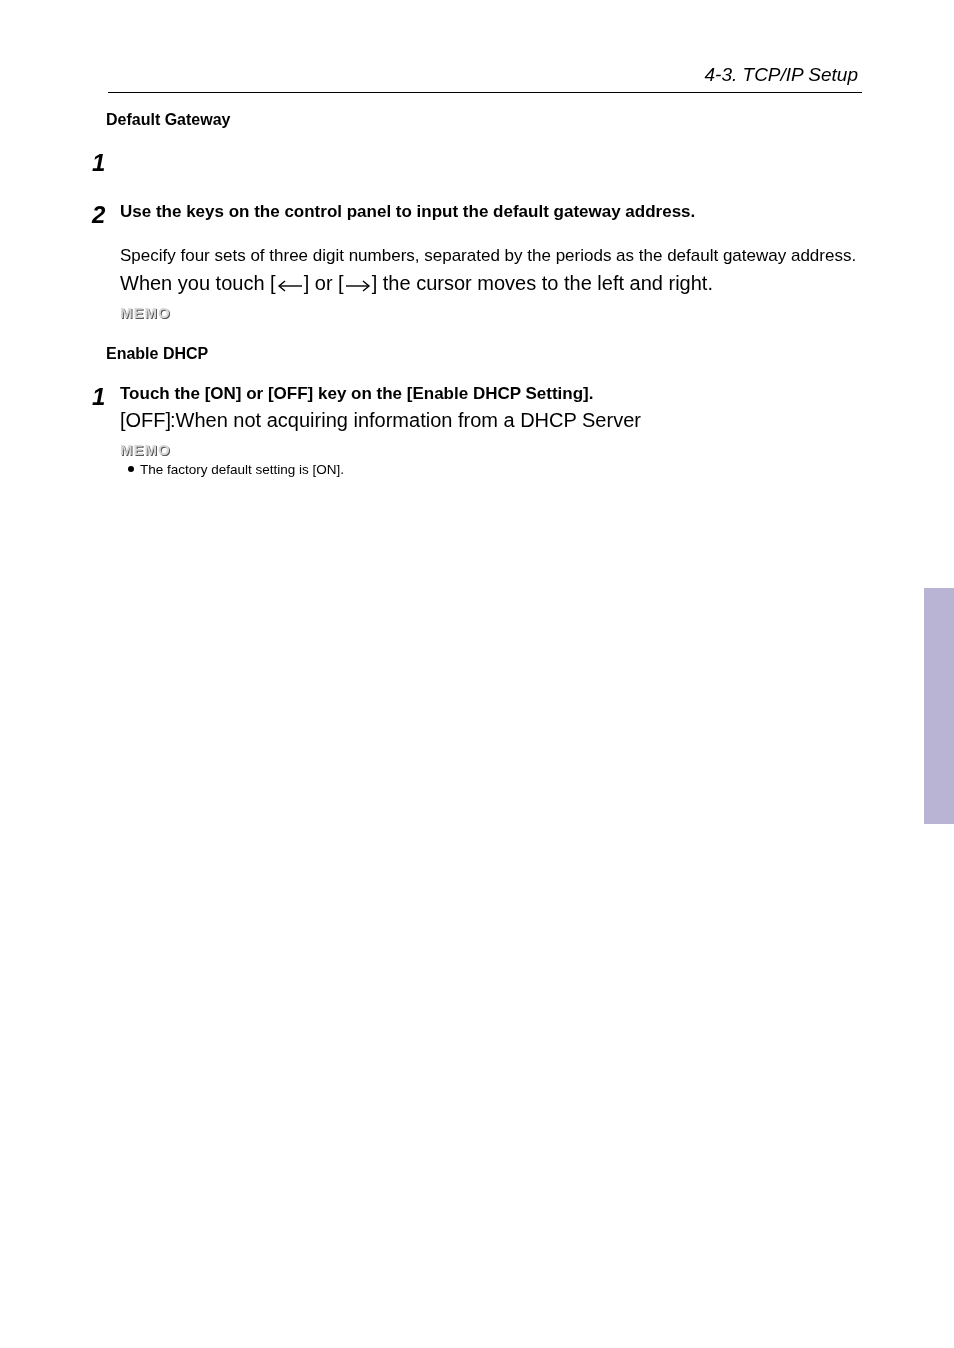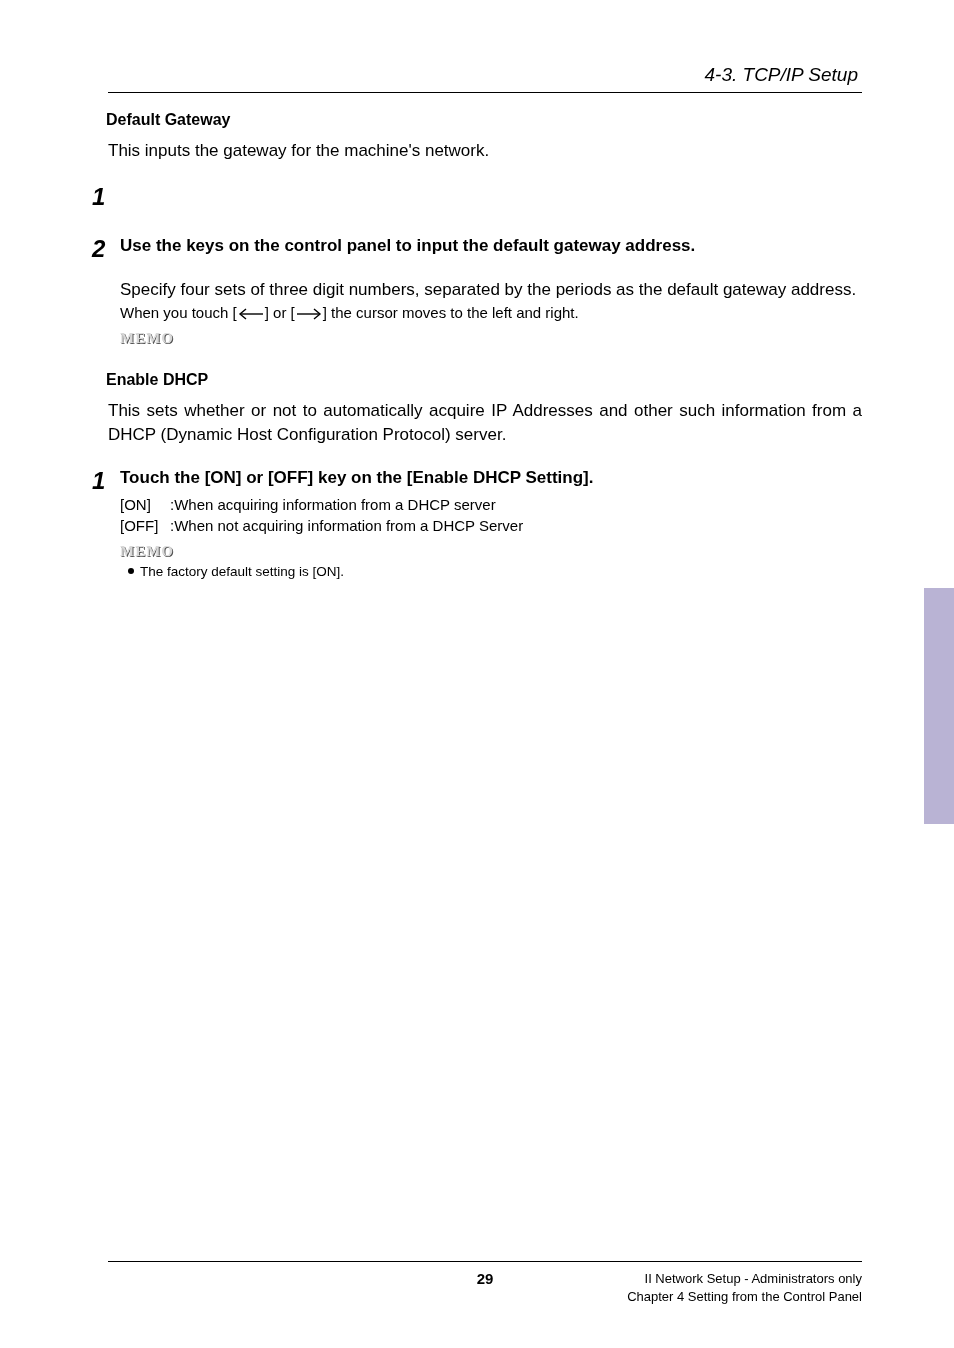--- a/index.html
+++ b/index.html
@@ -8,44 +8,43 @@
   .running-head { font-style: italic; font-size: 19px; text-align: right; padding-right: 4px; }
   .hr-top { border: none; border-top: 1px solid #000; margin-top: 6px; }
   .h2 { font-size: 16px; font-weight: bold; margin-top: 18px; margin-left: -2px; }
   .intro { font-size: 17px; margin-top: 10px; line-height: 1.4; }
   .intro-justify { text-align: justify; }
   .step { display: flex; align-items: flex-start; margin-top: 20px; margin-left: -16px; }
   .step-num { font-size: 24px; font-weight: bold; font-style: italic; width: 28px; flex-shrink: 0; line-height: 1.0; padding-top: 2px; }
   .step-body { flex: 1; }
   .step-title { font-size: 17px; font-weight: bold; line-height: 1.35; }
   .step-text { font-size: 17px; line-height: 1.45; margin-top: 20px; }
-  .step-line { font-size: 15px; line-height: 1.45; }
+  .step-line { font-size: 20px; line-height: 1.45; }
   .arrow-svg { display: inline-block; vertical-align: -2px; }
   .memo { margin-top: 6px; }
-  .memo-label { font-family: Liberation Serif, serif; font-weight: bold; font-size: 15px; letter-spacing: 1px;
+  .memo-label { font-family: Liberation Sans, sans-serif; font-weight: bold; font-size: 15px; letter-spacing: 1px;
                 color: #d8d8d8; text-shadow: 1px 1px 0 #555; }
   .memo-item { display: flex; font-size: 13.5px; line-height: 1.45; margin-top: 2px; padding-left: 8px; text-align: justify; }
   .bullet { flex-shrink: 0; width: 12px; }
   .bullet-dot { display: inline-block; width: 6px; height: 6px; background: #000; border-radius: 50%; vertical-align: 2px; }
   .side-tab { position: absolute; right: 0; top: 588px; width: 30px; height: 236px; background: #b9b3d4; }
   .footer { position: absolute; left: 108px; right: 92px; bottom: 42px; }
   .footer-hr { border: none; border-top: 1px solid #000; }
   .footer-row { display: flex; justify-content: space-between; align-items: flex-start; margin-top: 8px; font-size: 13px; }
   .footer-center { position: absolute; left: 0; right: 0; text-align: center; font-weight: bold; font-size: 15px; }
   .footer-right { text-align: right; line-height: 1.4; margin-left: auto; }
 </style>
 </head>
 <body>
 
 <div class="page">
   <div class="running-head">4-3. TCP/IP Setup</div>
   <hr class="hr-top">
 
   <div class="h2">Default Gateway</div>
-  <div class="intro">This inputs the gateway for the machine's network.</div>
 
   <div class="step">
     <div class="step-num">1</div>
   </div>
 
   <div class="step" style="margin-top:26px;">
     <div class="step-num">2</div>
     <div class="step-body">
       <div class="step-title">Use the keys on the control panel to input the default gateway address.</div>
       <div class="step-text">Specify four sets of three digit numbers, separated by the periods as the default gateway address.</div>
@@ -58,47 +57,33 @@
             <polyline points="19,1 25,6 19,11" fill="none" stroke="#000" stroke-width="1.4"></polyline>
           </svg><span>] the cursor moves to the left and right.</span>
       </div>
       <div class="memo">
         <div class="memo-label">MEMO</div>
       </div>
     </div>
   </div>
 
   <div class="h2" style="margin-top:24px;">Enable DHCP</div>
-  <div class="intro intro-justify">This sets whether or not to automatically acquire IP Addresses and other such information from a DHCP (Dynamic Host Configuration Protocol) server.</div>
 
   <div class="step">
     <div class="step-num">1</div>
     <div class="step-body">
       <div class="step-title">Touch the [ON] or [OFF] key on the [Enable DHCP Setting].</div>
-      <div class="step-line" style="margin-top:4px;">
-        <span style="display:inline-block; width:50px;">[ON]</span><span>:When acquiring information from a DHCP server</span>
-      </div>
       <div class="step-line">
         <span style="display:inline-block; width:50px;">[OFF]</span><span>:When not acquiring information from a DHCP Server</span>
       </div>
       <div class="memo">
         <div class="memo-label">MEMO</div>
         <div class="memo-item">
           <span class="bullet"><span class="bullet-dot"></span></span>
           <span>The factory default setting is [ON].</span>
         </div>
       </div>
     </div>
   </div>
 
   <div class="side-tab"></div>
 
-  <div class="footer">
-    <hr class="footer-hr">
-    <div class="footer-row">
-      <div class="footer-center">29</div>
-      <div class="footer-right">
-        <div>II Network Setup - Administrators only</div>
-        <div>Chapter 4 Setting from the Control Panel</div>
-      </div>
-    </div>
-  </div>
 </div>
 
 </body></html>

